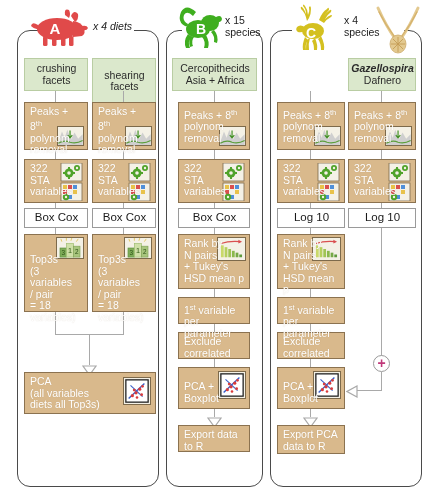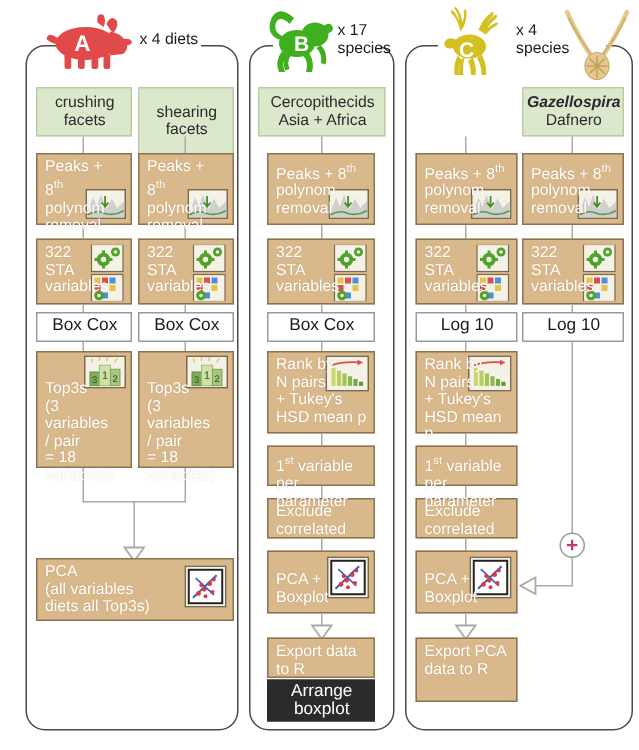--- a/index.html
+++ b/index.html
@@ -122,38 +122,38 @@
         <path d="M38 10 q-1 -7 4 -5 q2 4 0 8 z"></path>
         <rect x="16" y="31" width="4.5" height="10" rx="1.5"></rect>
         <rect x="25" y="32" width="4.5" height="9" rx="1.5"></rect>
         <rect x="34" y="32" width="4.5" height="9" rx="1.5"></rect>
         <rect x="42" y="31" width="4.5" height="10" rx="1.5"></rect>
         <path d="M11 20 q-6 -4 -7 1 q4 4 8 3 z"></path>
       </g>
       <text x="28" y="29" fill="#ffffff" font-family="Liberation Sans, sans-serif" font-size="15" font-weight="bold" text-anchor="middle">A</text>
     </svg>
   </div>
-  <div class="hdr-label" style="left:93px; top:21px; width:55px;">x 4 diets</div>
+  <div class="hdr-label" style="left:93px; top:21px; width:55px;font-style:italic;">x 4 diets</div>
 
   <div class="animal" style="left:176px; top:4px;">
     <svg width="52" height="46" viewBox="0 0 52 46">
       <g fill="#3fae1f">
         <path d="M20 8 q-10 -9 -15 0 q-4 10 4 14 q3 1 3 -2 q-6 -3 -4 -9 q3 -5 9 1 z"></path>
         <ellipse cx="34" cy="19" rx="9" ry="8"></ellipse>
         <path d="M40 13 q5 -3 6 2 q-1 4 -6 3 z"></path>
         <ellipse cx="22" cy="25" rx="12" ry="9"></ellipse>
         <path d="M12 30 q-5 7 -2 14 l4 0 q-3 -7 2 -11 z"></path>
         <path d="M30 31 q4 7 2 13 l-4 0 q2 -7 -2 -11 z"></path>
         <path d="M38 26 q5 6 3 13 l-3 -1 q1 -6 -3 -10 z"></path>
         <path d="M15 32 q-3 5 -1 11 l3 -1 q-2 -5 1 -9 z"></path>
       </g>
       <text x="25" y="30" fill="#ffffff" font-family="Liberation Sans, sans-serif" font-size="14" font-weight="bold" text-anchor="middle">B</text>
     </svg>
   </div>
-  <div class="hdr-label" style="left:225px; top:15px; width:42px;">x 17
+  <div class="hdr-label" style="left:225px; top:15px; width:42px;">x 15
 species</div>
 
   <div class="animal" style="left:291px; top:3px;">
     <svg width="56" height="48" viewBox="0 0 56 48">
       <g fill="#d4c020">
         <path d="M16 18 q-2 -9 -6 -12 q-1 -4 2 -1 q2 3 3 6 q0 -5 -3 -8 q0 -3 2 0 q3 4 3 9
                  q2 -4 1 -8 q2 -2 2 2 q0 5 -2 9 z"></path>
         <path d="M28 17 q3 -8 8 -11 q2 -3 2 1 q-3 3 -5 6 q3 -4 6 -6 q2 -1 1 2 q-4 3 -6 7
                  q3 -3 6 -4 q2 0 0 2 q-4 2 -7 6 z"></path>
         <ellipse cx="22" cy="28" rx="11" ry="8"></ellipse>
@@ -691,23 +691,19 @@
   <div style="position:absolute; left:303px; top:414px;">
     <svg width="15" height="11">
         <path d="M1 1 L14 1 L7.5 10 Z" fill="#ffffff" stroke="#a9a9a9" stroke-width="1.2"></path>
       </svg>
   </div>
 
   <div class="box" style="left:178px; top:425px; width:72px; height:27px;">
     <span class="txt">Export data
 to R</span>
   </div>
-  <div class="box" style="left:277px; top:425px; width:68px; height:43px;">
+  <div class="box" style="left:277px; top:425px; width:68px; height:29px;">
     <span class="txt">Export PCA
 data to R</span>
   </div>
 
-  <div class="box dark" style="left:178px; top:453px; width:72px; height:28px;">
-    <span class="txt">Arrange
-boxplot</span>
-  </div>
 
 </div>
 
 </body></html>

